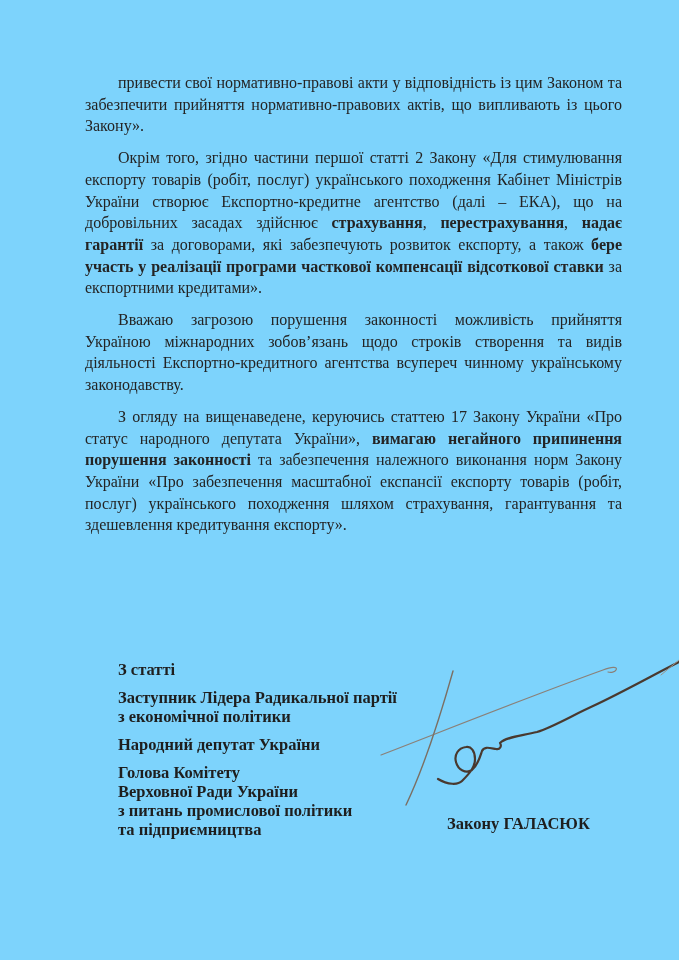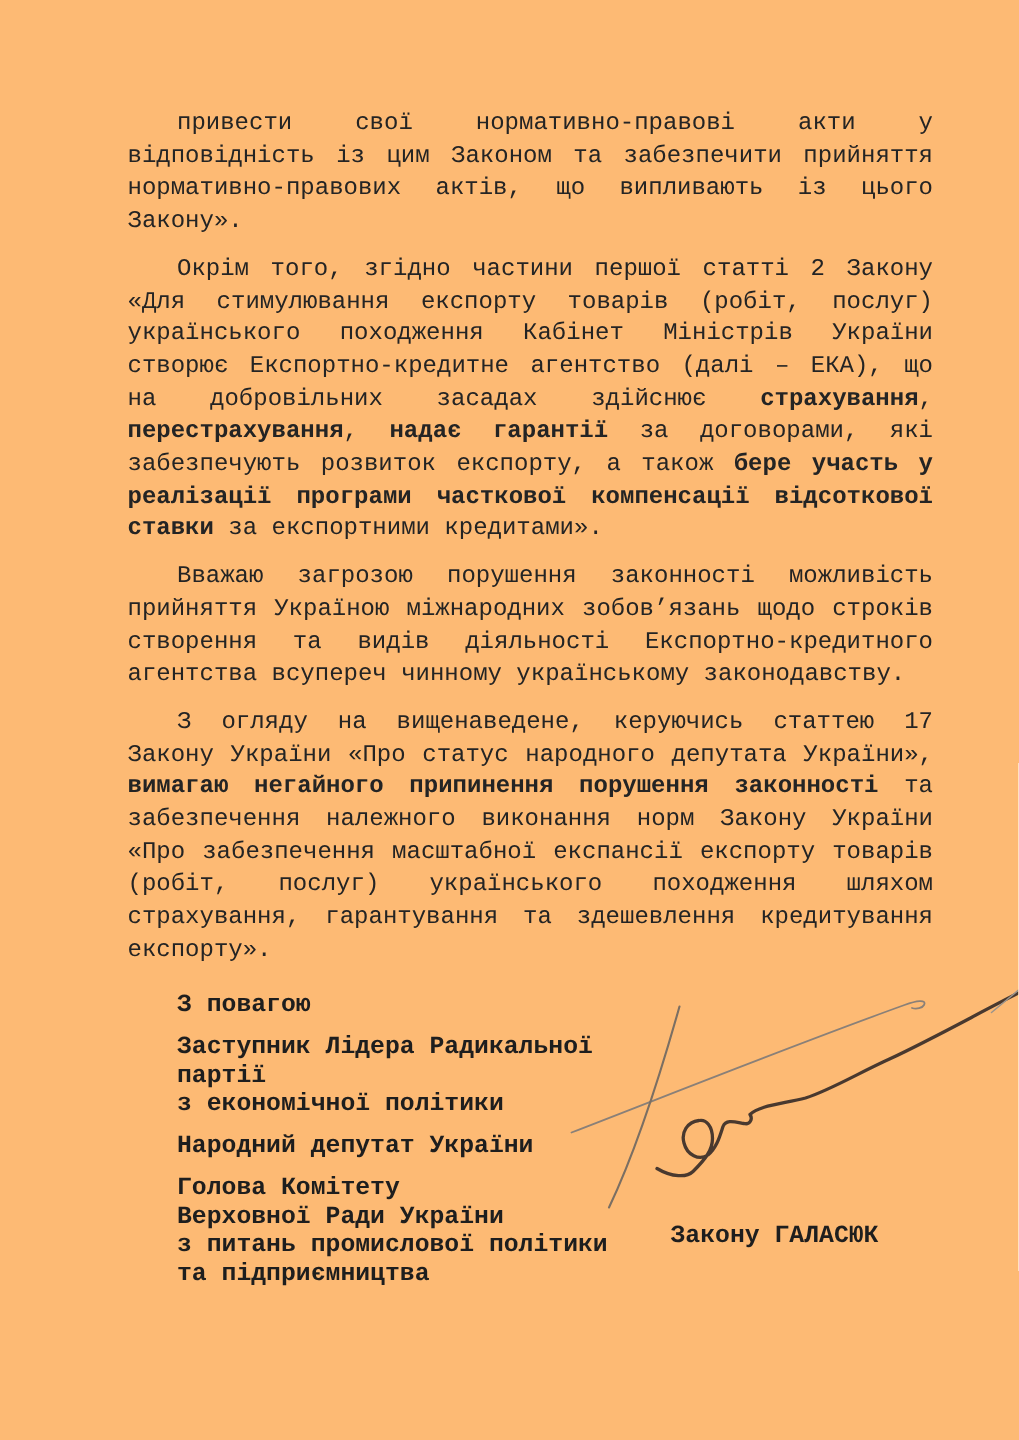--- a/index.html
+++ b/index.html
@@ -1,21 +1,21 @@
 <!DOCTYPE html>
 <html><head>
 <meta charset="utf-8">
 <style>
   html, body { margin: 0; padding: 0; background: #ffffff; }
   .page {
     position: relative;
     width: 679px;
     height: 960px;
-    background: #fdba74;
-    font-family: Liberation Mono, monospace;
+    background: #7dd3fc;
+    font-family: Liberation Serif, serif;
     color: #242424;
     overflow: hidden;
   }
   .doc-body {
     position: absolute;
     left: 85px;
     top: 72px;
     width: 537px;
   }
   .doc-body p {
@@ -61,21 +61,21 @@
 <div class="page">
 
   <div class="doc-body">
       <p><span>привести свої нормативно-правові акти у відповідність із цим Законом та забезпечити прийняття нормативно-правових актів, що випливають із цього Закону».</span></p>
       <p><span>Окрім того, згідно частини першої статті 2 Закону «Для стимулювання експорту товарів (робіт, послуг) українського походження Кабінет Міністрів України створює Експортно-кредитне агентство (далі – ЕКА), що на добровільних засадах здійснює </span><span class="b">страхування</span><span>, </span><span class="b">перестрахування</span><span>, </span><span class="b">надає гарантії</span><span> за договорами, які забезпечують розвиток експорту, а також </span><span class="b">бере участь у реалізації програми часткової компенсації відсоткової ставки</span><span> за експортними кредитами».</span></p>
       <p><span>Вважаю загрозою порушення законності можливість прийняття Україною міжнародних зобов’язань щодо строків створення та видів діяльності Експортно-кредитного агентства всупереч чинному українському законодавству.</span></p>
       <p><span>З огляду на вищенаведене, керуючись статтею 17 Закону України «Про статус народного депутата України», </span><span class="b">вимагаю негайного припинення порушення законності</span><span> та забезпечення належного виконання норм Закону України «Про забезпечення масштабної експансії експорту товарів (робіт, послуг) українського походження шляхом страхування, гарантування та здешевлення кредитування експорту».</span></p>
     </div>
 
   <div class="signoff">
-    <div>З повагою</div>
+    <div>З статті</div>
     <div>
         <div class="sig-group">Заступник Лідера Радикальної партії
 з економічної політики</div>
         <div class="sig-group">Народний депутат України</div>
         <div class="sig-group">Голова Комітету
 Верховної Ради України
 з питань промислової політики
 та підприємництва</div>
       </div>
   </div>

